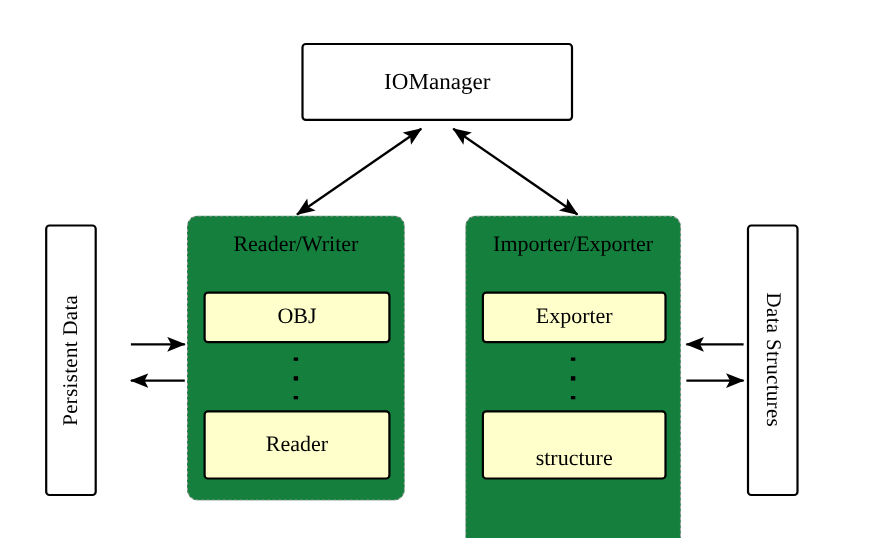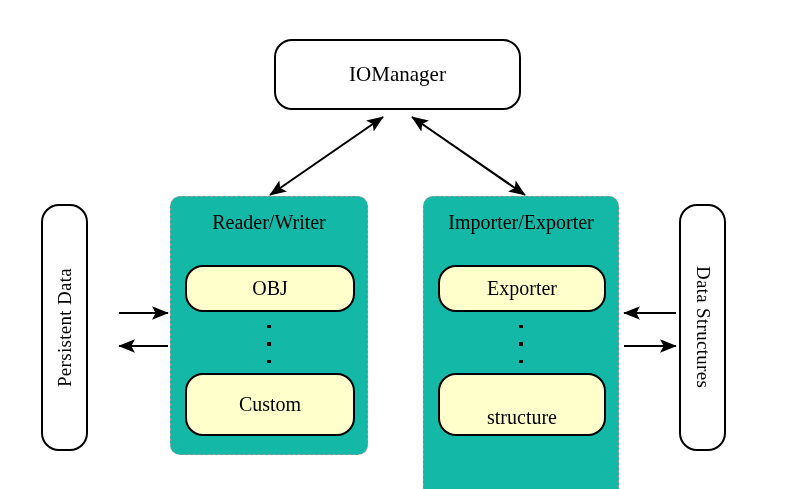--- a/index.html
+++ b/index.html
@@ -25,36 +25,36 @@
     display: flex;
     align-items: center;
     justify-content: center;
     text-align: center;
     color: #000000;
   }
 
   
   .outer-box {
     border: 2.4px solid #000000;
-    border-radius: 18px;
+    border-radius: 4px;
     background: #ffffff;
   }
 
   
   .group-panel {
     border: 1.6px dashed #9a9a9a;
     border-radius: 10px;
-    background: #14b8a6;
+    background: #15803d;
     display: block;
   }
 
   
   .inner-box {
     border: 2.4px solid #000000;
-    border-radius: 18px;
+    border-radius: 4px;
     background: #ffffcc;
     line-height: 1.22;
   }
 
   
   #iomanager-box {
     left: 274px;
     top: 39px;
     width: 247px;
     height: 71px;
@@ -207,21 +207,21 @@
     </div>
 
     <div class="vdots">
       <i></i>
         <i></i>
         <i></i>
     </div>
 
     <div class="node inner-box inner-2">
       <span>
-        <span>Custom</span><br>
+        <span>Reader</span><br>
       </span>
     </div>
   </div>
 
   <div class="node group-panel" id="importer-exporter-panel">
     <div class="panel-title">Importer/Exporter</div>
 
     <div class="node inner-box inner-1">
       <span>Exporter</span>
     </div>

